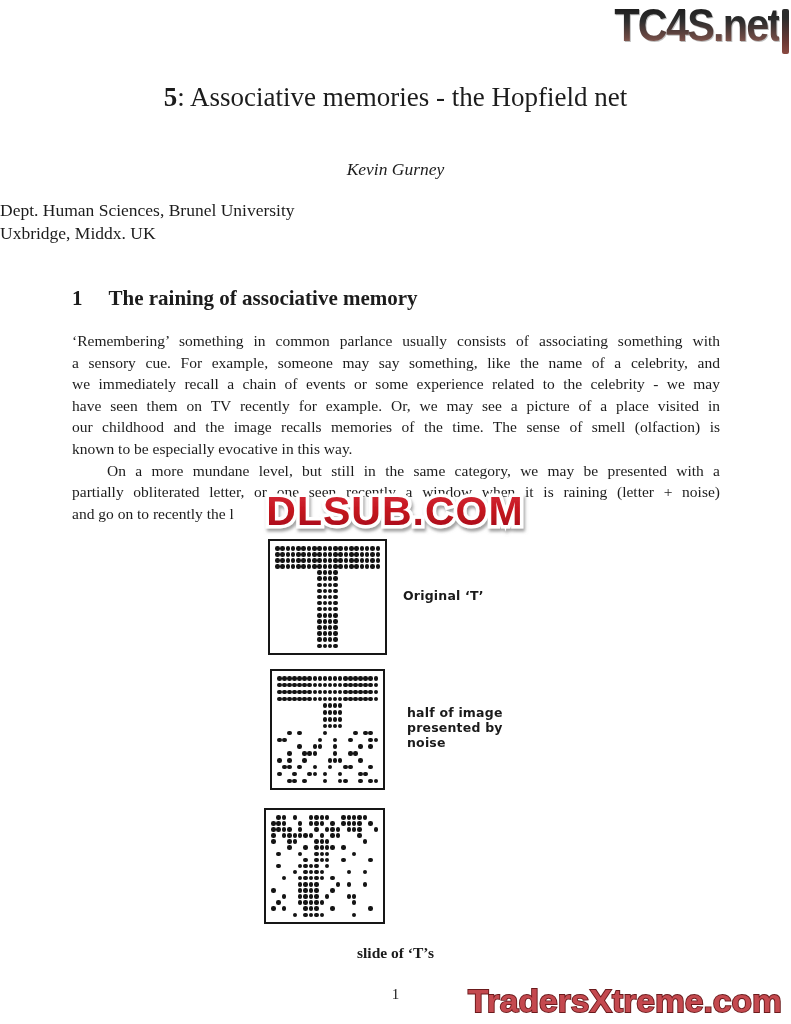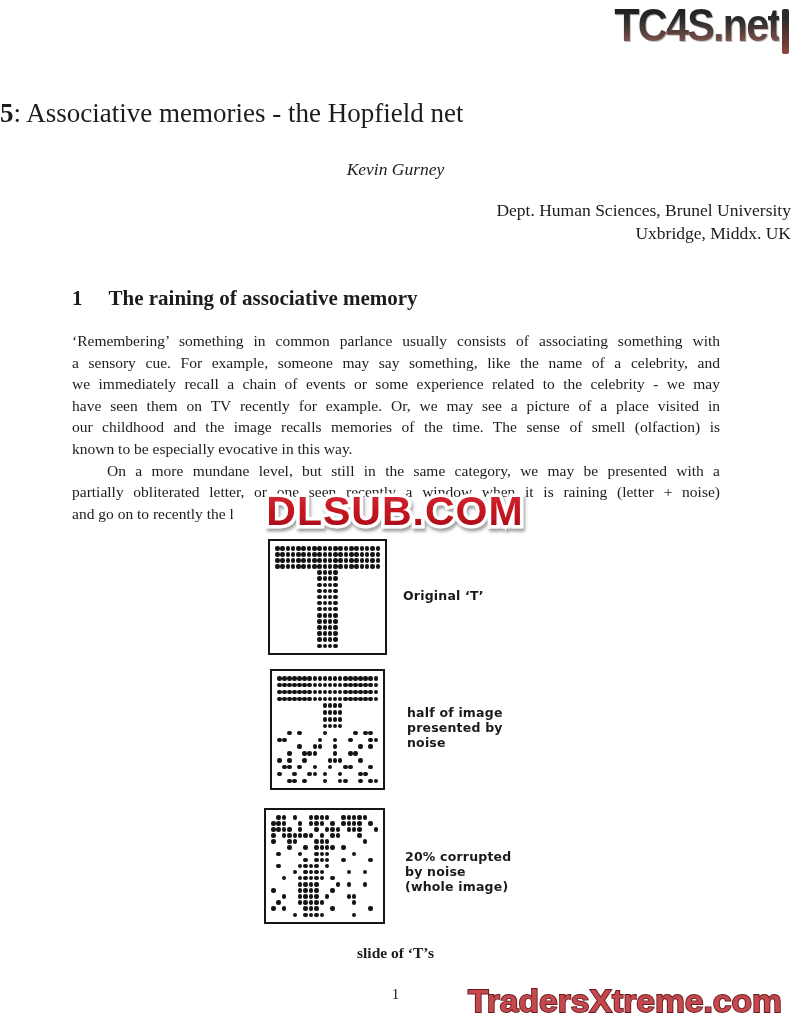--- a/index.html
+++ b/index.html
@@ -19,24 +19,24 @@
     transform:scaleX(.9);transform-origin:right center;
     filter:drop-shadow(1px 1px 0.5px rgba(60,60,60,.35));
   }
   .wm-corner-mark{
     position:absolute;top:9px;right:2px;width:7px;height:45px;border-radius:2px;
     background:linear-gradient(180deg,#2c2c2c 20%,#6e3a35 75%,#8a4a42 100%);
   }
   .wm-mid{position:absolute;left:245px;top:485px;}
   .wm-bottom{position:absolute;left:460px;top:979px;}
   
-  .title{position:absolute;top:98px;left:0;width:100%;font-size:27px;}
+  .title{position:absolute;top:82px;left:0;width:100%;text-align:center;font-size:27px;}
   .title .num{font-weight:bold;}
   .author{position:absolute;top:159px;left:0;width:100%;text-align:center;font-style:italic;font-size:17.5px;}
-  .affil{position:absolute;top:199px;left:0;width:100%;text-align:right;font-size:17.5px;line-height:22.5px;}
+  .affil{position:absolute;top:199px;left:0;width:100%;text-align:left;font-size:17.5px;line-height:22.5px;}
   
   .sec-head{position:absolute;top:286px;left:72px;font-weight:bold;font-size:21px;}
   .sec-head .sec-title{margin-left:26px;}
   .bodytext{position:absolute;top:330px;left:72px;width:648px;font-size:15.5px;line-height:21.6px;}
   .jline{text-align:justify;text-align-last:justify;}
   .lline{text-align:left;}
   .indent{text-indent:35px;}
   
   .figbox{position:absolute;border:2px solid #161616;background:#fff;box-sizing:border-box;}
   #fig1{left:268px;top:539px;width:119px;height:116px;}
@@ -531,25 +531,20 @@
       <span class="dot" style="left: 48.1579px; top: 96.4062px; background: rgb(20, 20, 20);"></span>
       <span class="dot" style="left: 64.3421px; top: 96.4062px; background: rgb(20, 20, 20);"></span>
       <span class="dot" style="left: 102.105px; top: 96.4062px; background: rgb(20, 20, 20);"></span>
       <span class="dot" style="left: 26.5789px; top: 102.5px; background: rgb(20, 20, 20);"></span>
       <span class="dot" style="left: 37.3684px; top: 102.5px; background: rgb(20, 20, 20);"></span>
       <span class="dot" style="left: 42.7632px; top: 102.5px; background: rgb(20, 20, 20);"></span>
       <span class="dot" style="left: 48.1579px; top: 102.5px; background: rgb(20, 20, 20);"></span>
       <span class="dot" style="left: 53.5526px; top: 102.5px; background: rgb(20, 20, 20);"></span>
       <span class="dot" style="left: 85.9211px; top: 102.5px; background: rgb(20, 20, 20);"></span>
     </div>
-  <div id="lab3" class="figlabel">
-    <div>20% corrupted</div>
-    <div>by noise</div>
-    <div>(whole image)</div>
-  </div>
 
   <div class="caption">slide of ‘T’s</div>
 
   <div class="pagenum">1</div>
 
   <div class="wm-bottom">
     <svg width="330" height="46" viewBox="0 0 330 46">
       <defs>
         <filter id="glowblur" x="-20%" y="-30%" width="140%" height="180%">
           <feGaussianBlur stdDeviation="1.3"></feGaussianBlur>

